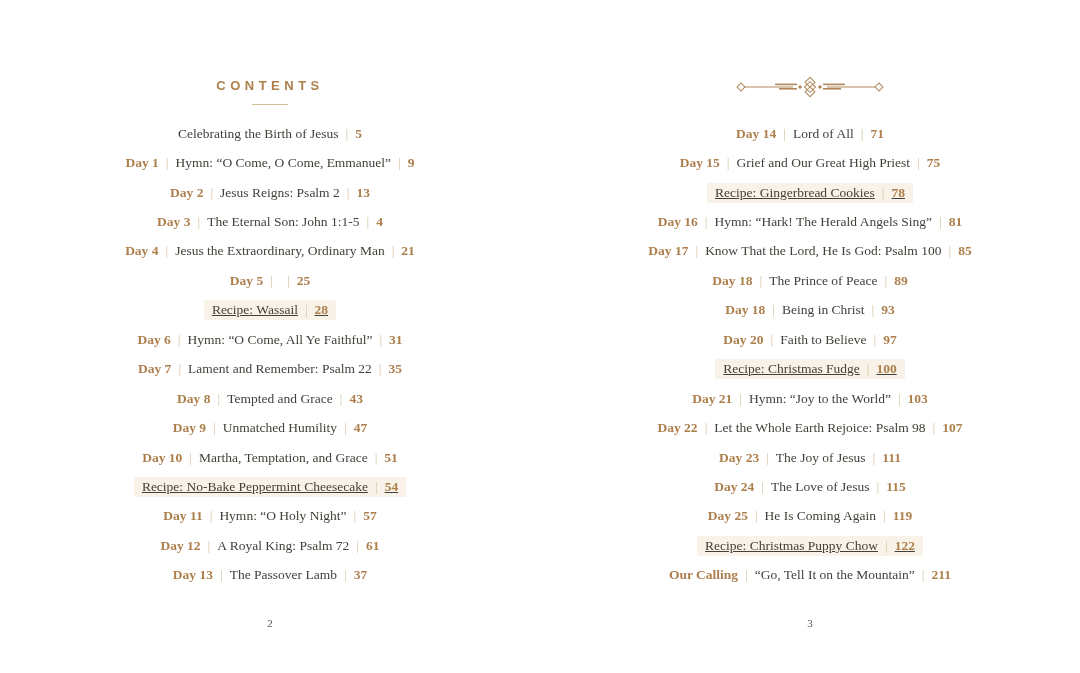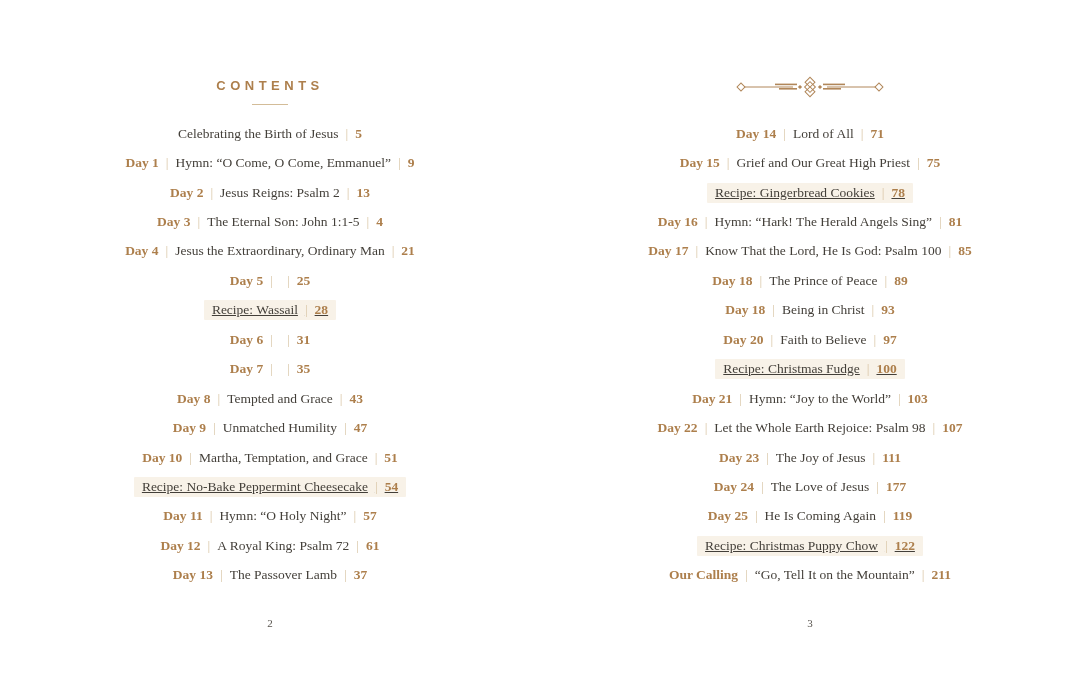--- a/index.html
+++ b/index.html
@@ -105,28 +105,30 @@
           <span class="line hl">
             <span class="ttl">Recipe: Wassail</span>
             <span class="sep">|</span>
             <span class="pg">28</span>
           </span>
         </div>
         <div class="row">
           <span class="line">
             <span class="lbl">Day 6</span>
             <span class="sep">|</span>
+            <span class="ttl">Hymn: “O Come, All Ye Faithful”</span>
             <span class="sep">|</span>
             <span class="pg">31</span>
           </span>
         </div>
         <div class="row">
           <span class="line">
             <span class="lbl">Day 7</span>
             <span class="sep">|</span>
+            <span class="ttl">Lament and Remember: Psalm 22</span>
             <span class="sep">|</span>
             <span class="pg">35</span>
           </span>
         </div>
         <div class="row">
           <span class="line">
             <span class="lbl">Day 8</span>
             <span class="sep">|</span>
             <span class="ttl">Tempted and Grace</span>
             <span class="sep">|</span>
@@ -311,21 +313,21 @@
             <span class="sep">|</span>
             <span class="pg">111</span>
           </span>
         </div>
         <div class="row">
           <span class="line">
             <span class="lbl">Day 24</span>
             <span class="sep">|</span>
             <span class="ttl">The Love of Jesus</span>
             <span class="sep">|</span>
-            <span class="pg">177</span>
+            <span class="pg">115</span>
           </span>
         </div>
         <div class="row">
           <span class="line">
             <span class="lbl">Day 25</span>
             <span class="sep">|</span>
             <span class="ttl">He Is Coming Again</span>
             <span class="sep">|</span>
             <span class="pg">119</span>
           </span>

